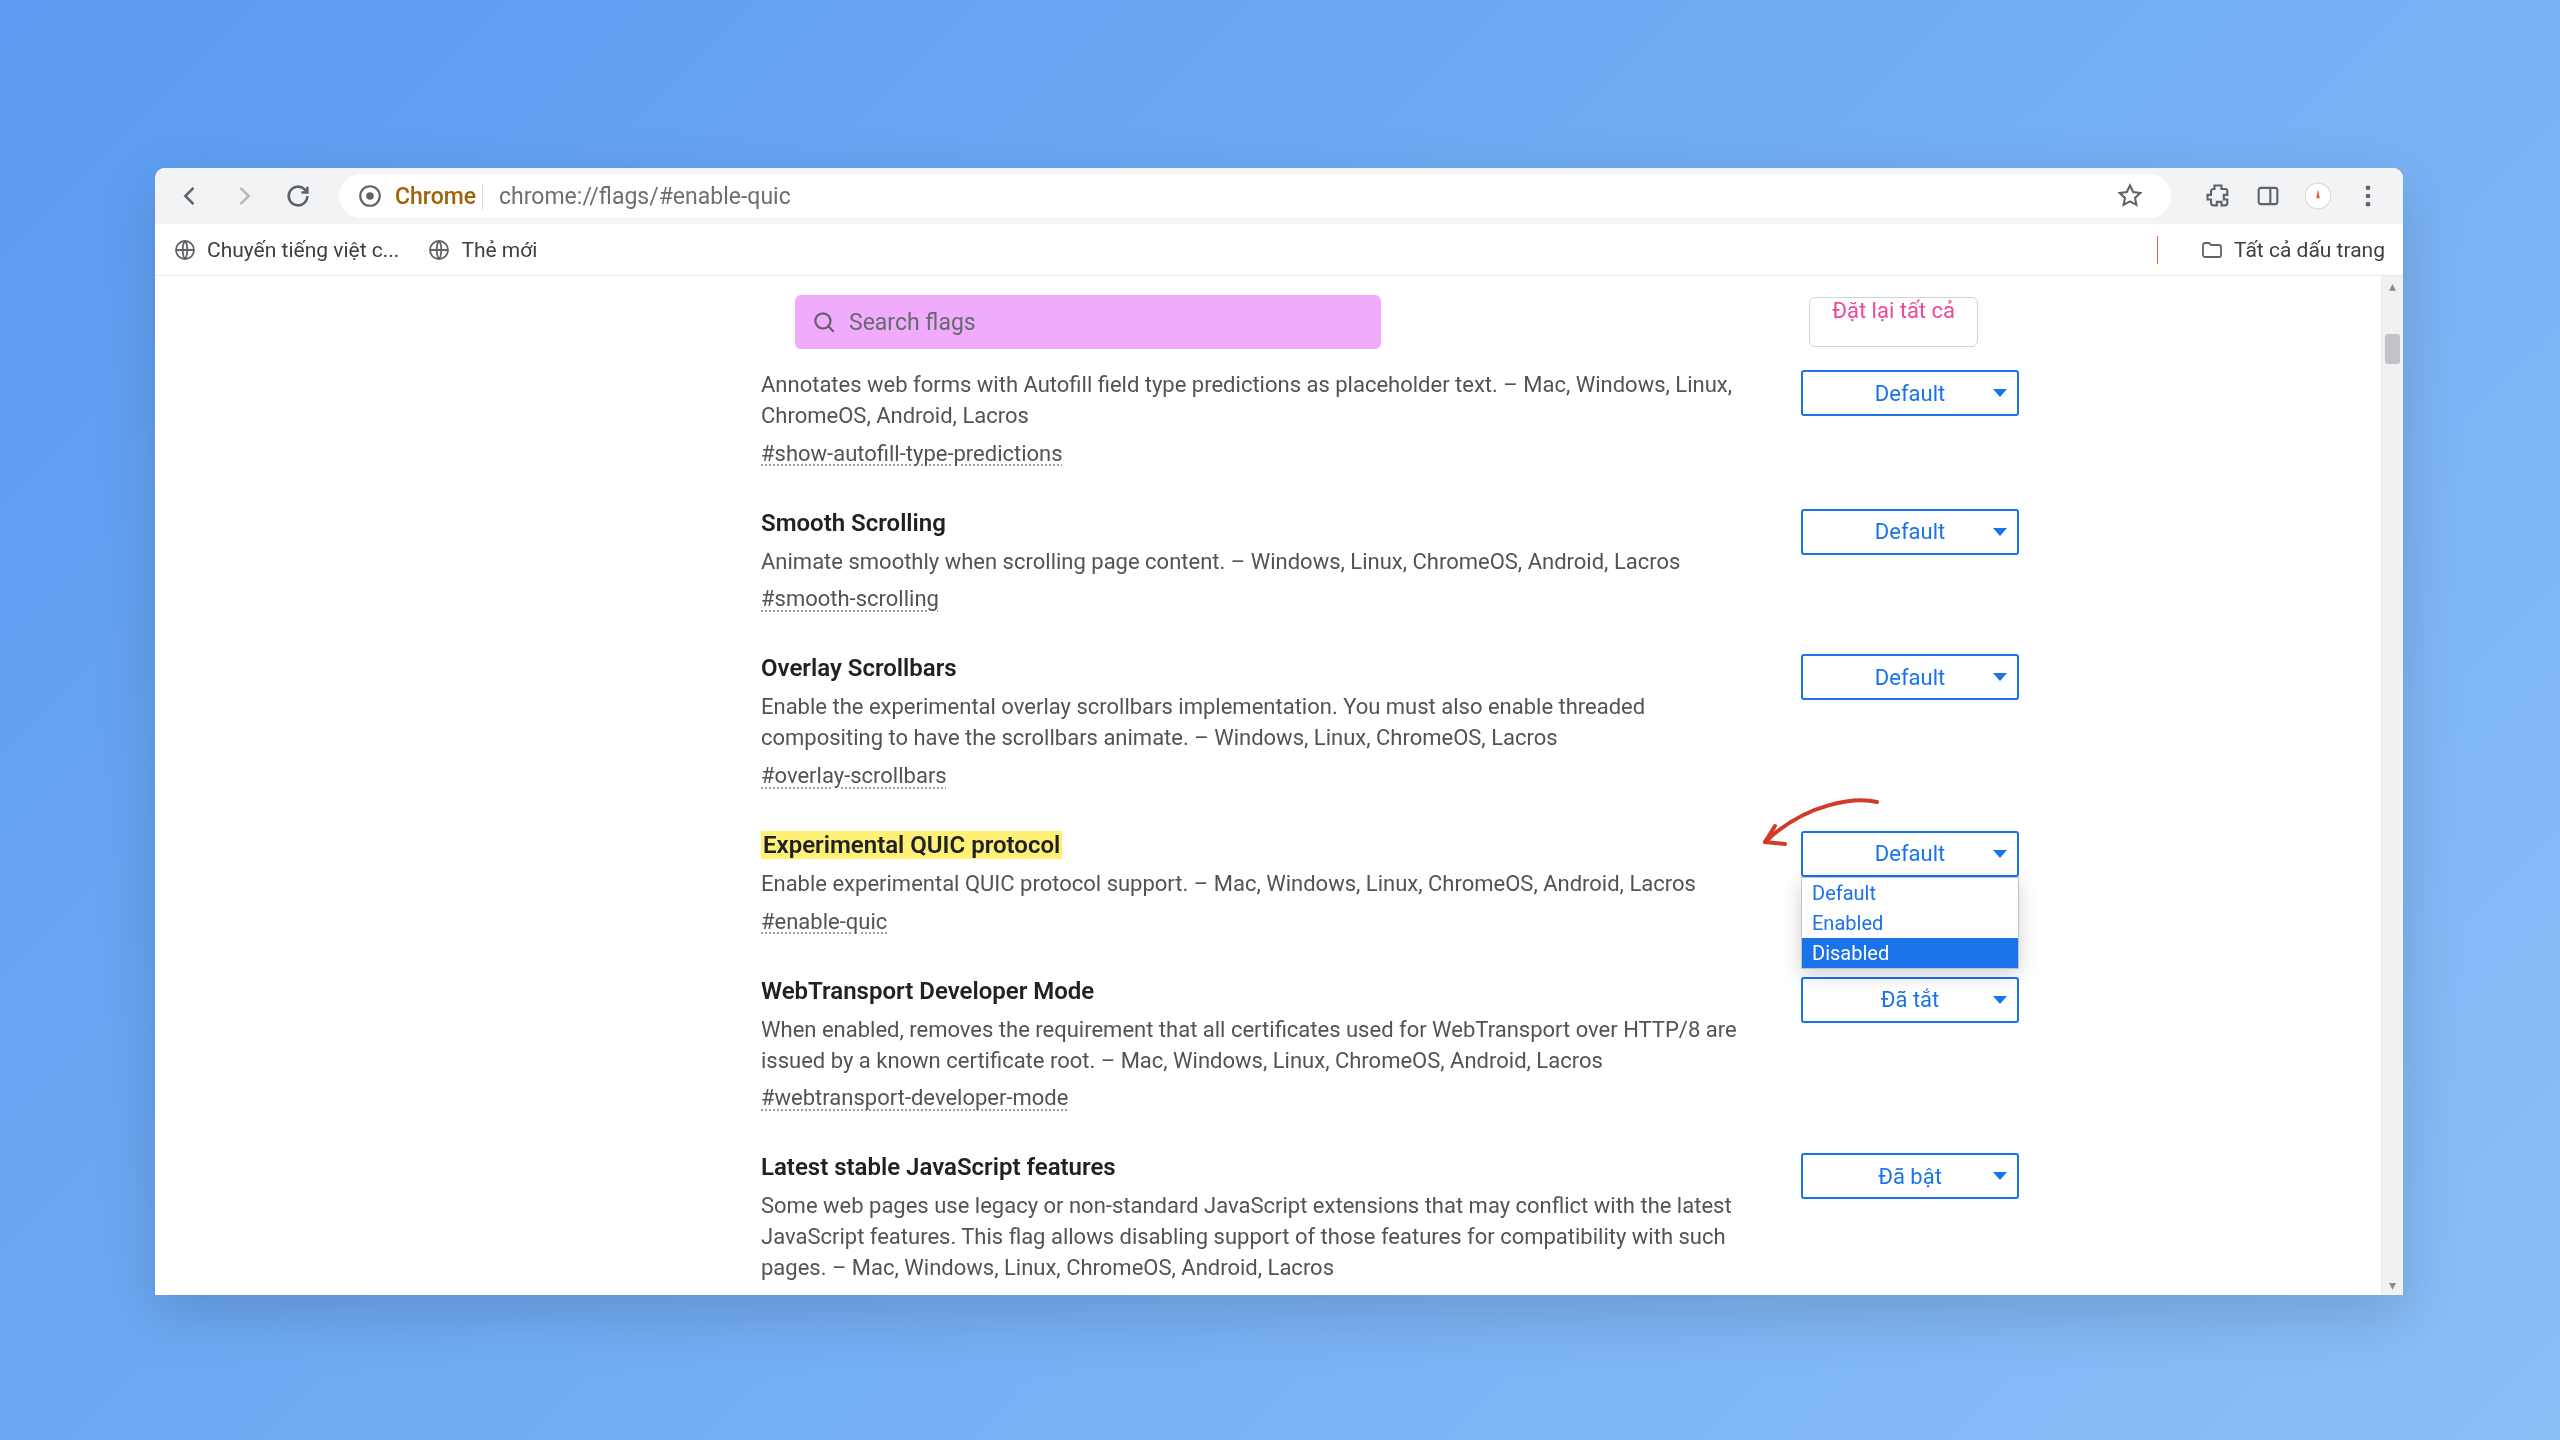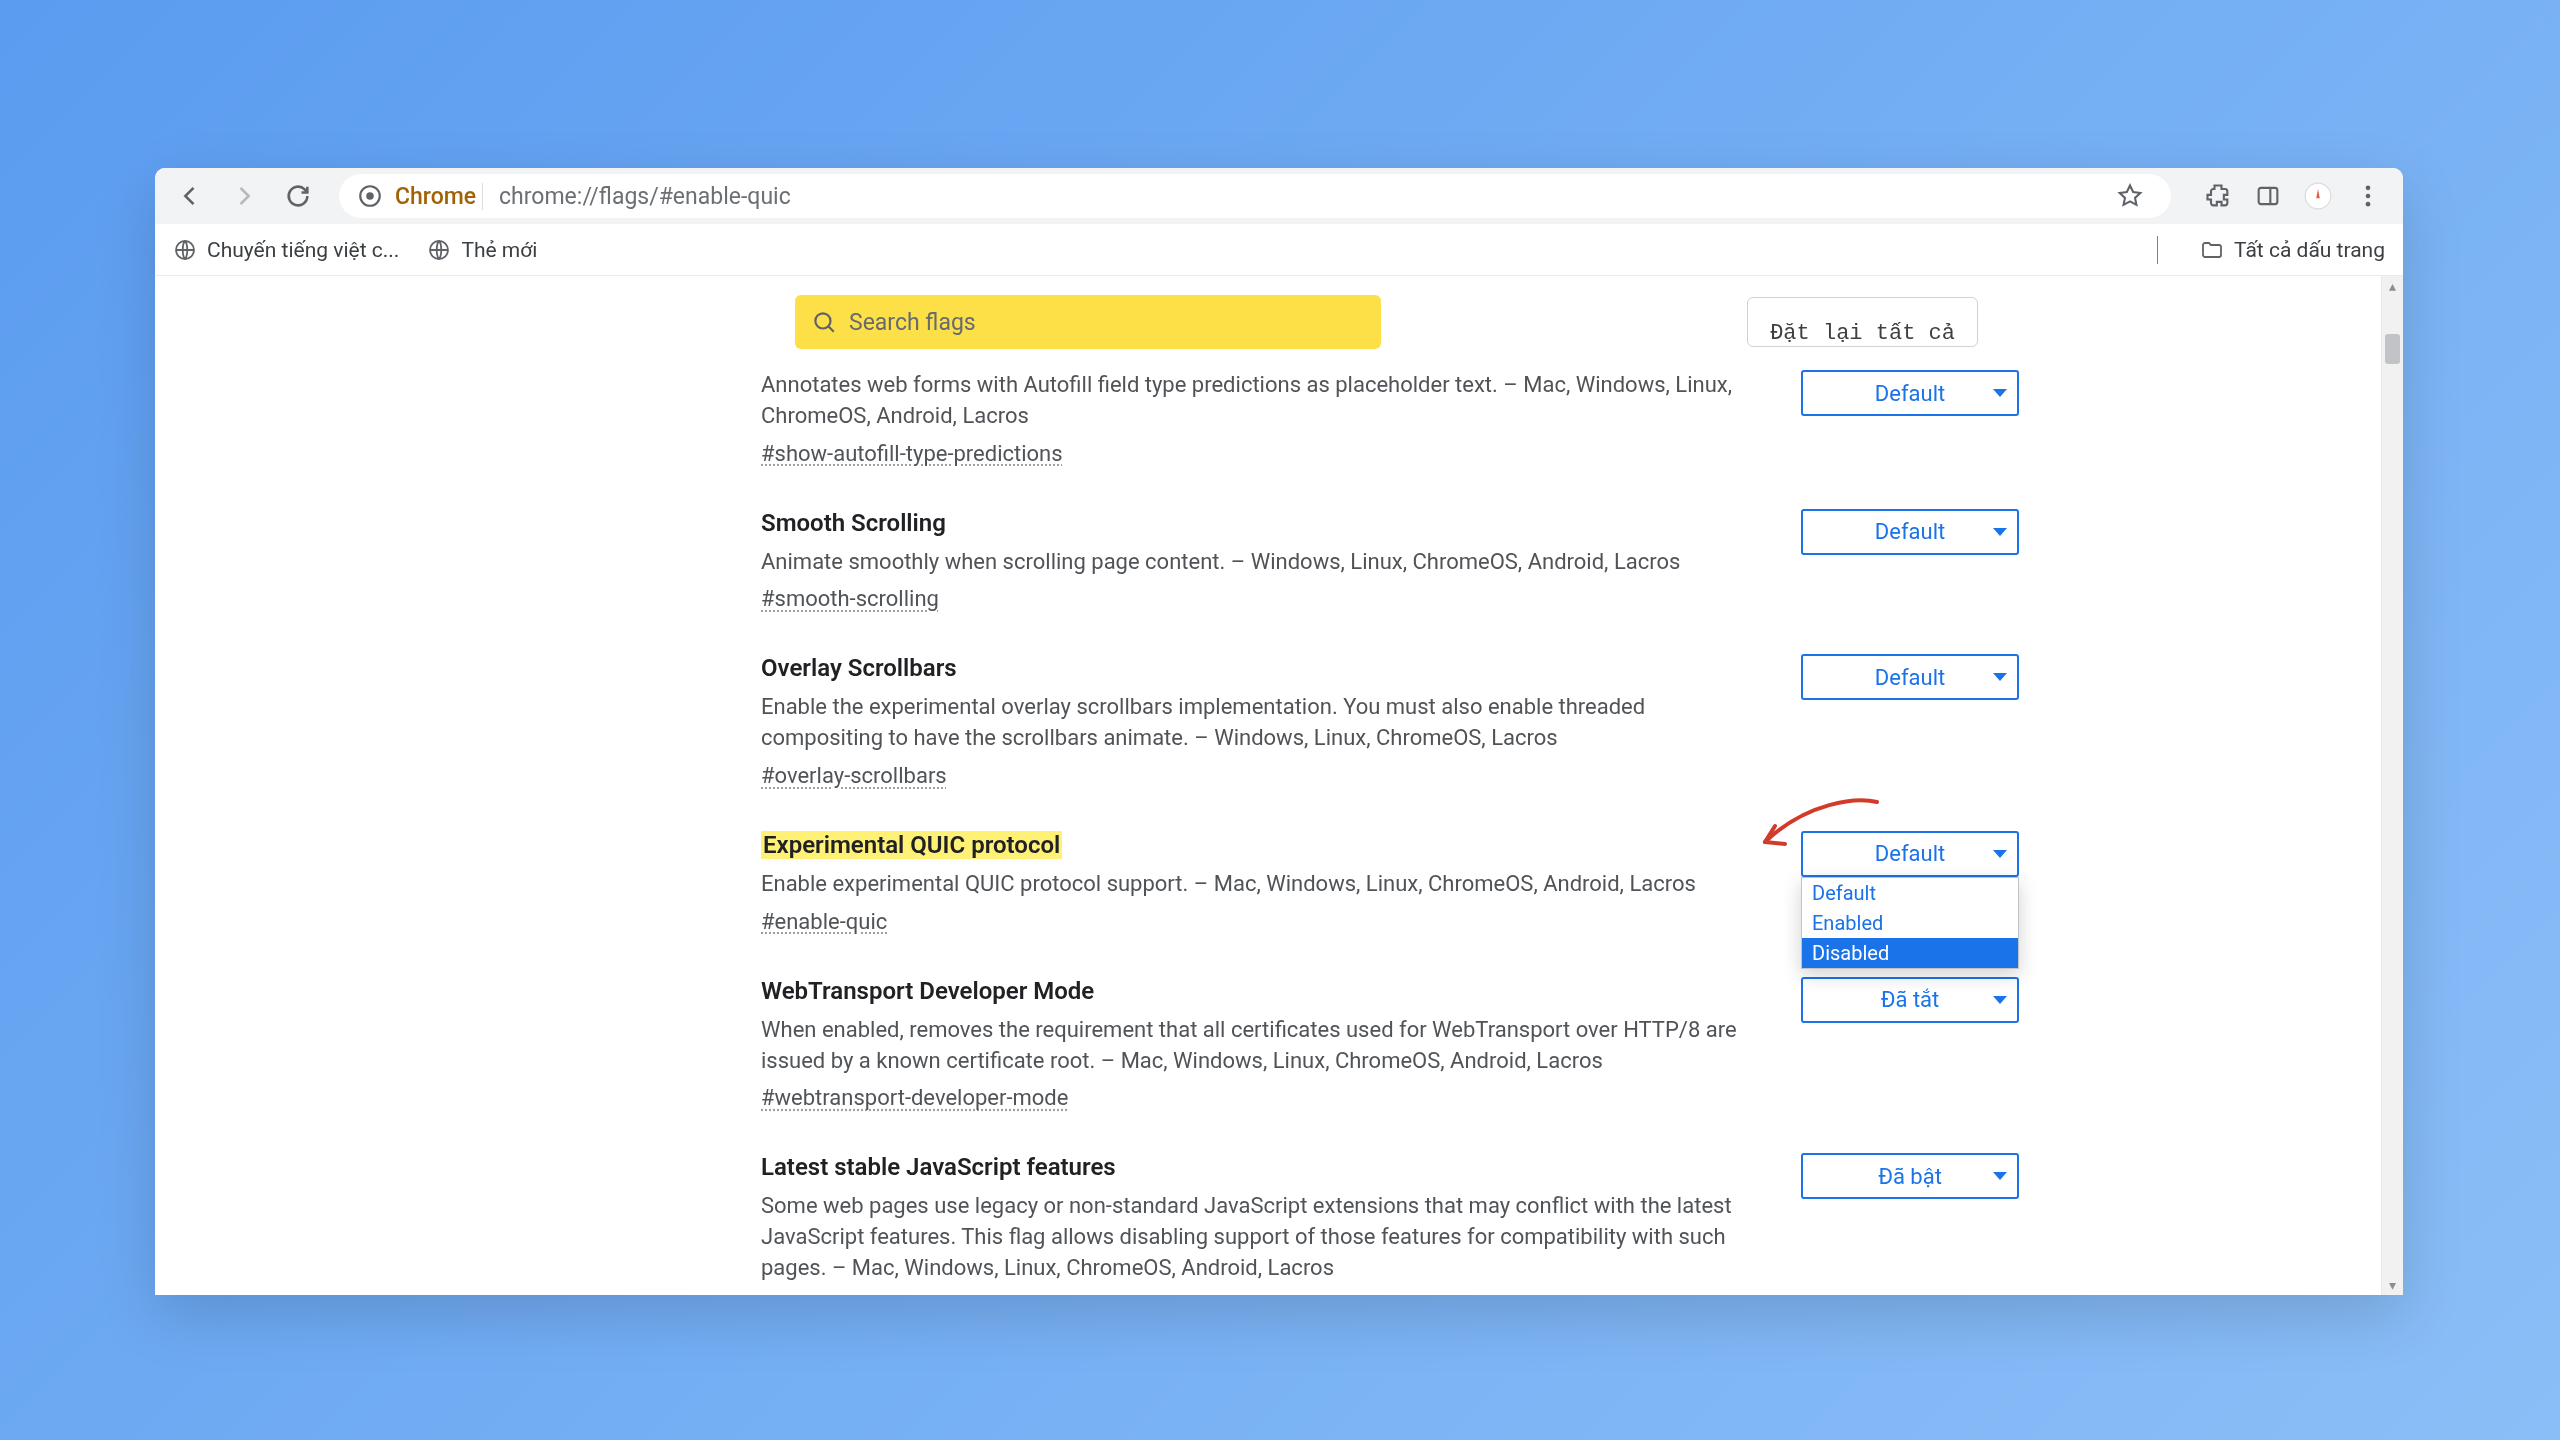--- a/index.html
+++ b/index.html
@@ -130,41 +130,40 @@
   
   .search-row {
     position: absolute; left: 0; right: 0; top: 16px;
     height: 60px;
     display:flex; align-items:center;
     padding: 0 26px;
   }
   .search-box {
     margin-left: 614px;
     width: 586px; height: 54px;
-    background: #fde047;
+    background: #f0abfc;
     border-radius: 6px;
     display:flex; align-items:center;
     padding: 0 16px;
     gap: 12px;
     color: #676b6f;
     font-size: 23px;
   }
   .search-box svg { width:26px; height:26px; color:#5f6368; }
   .reset-btn {
     margin-left: auto;
     margin-right: 377px;
     height: 50px;
     padding: 0 22px;
     border: 1px solid #cfd3d7;
-    color: #404040;
+    color: #ec4899;
     background: #fff;
     border-radius: 6px;
-    display:flex; align-items:flex-end;
+    display:flex; align-items:flex-start;
     font-size: 22px;
-    font-family: Liberation Mono, monospace;
   }
 
   
   .flags {
     position:absolute;
     left: 606px; right: 360px;
     top: 98px; bottom: 0;
   }
   .flag {
     display: grid;

